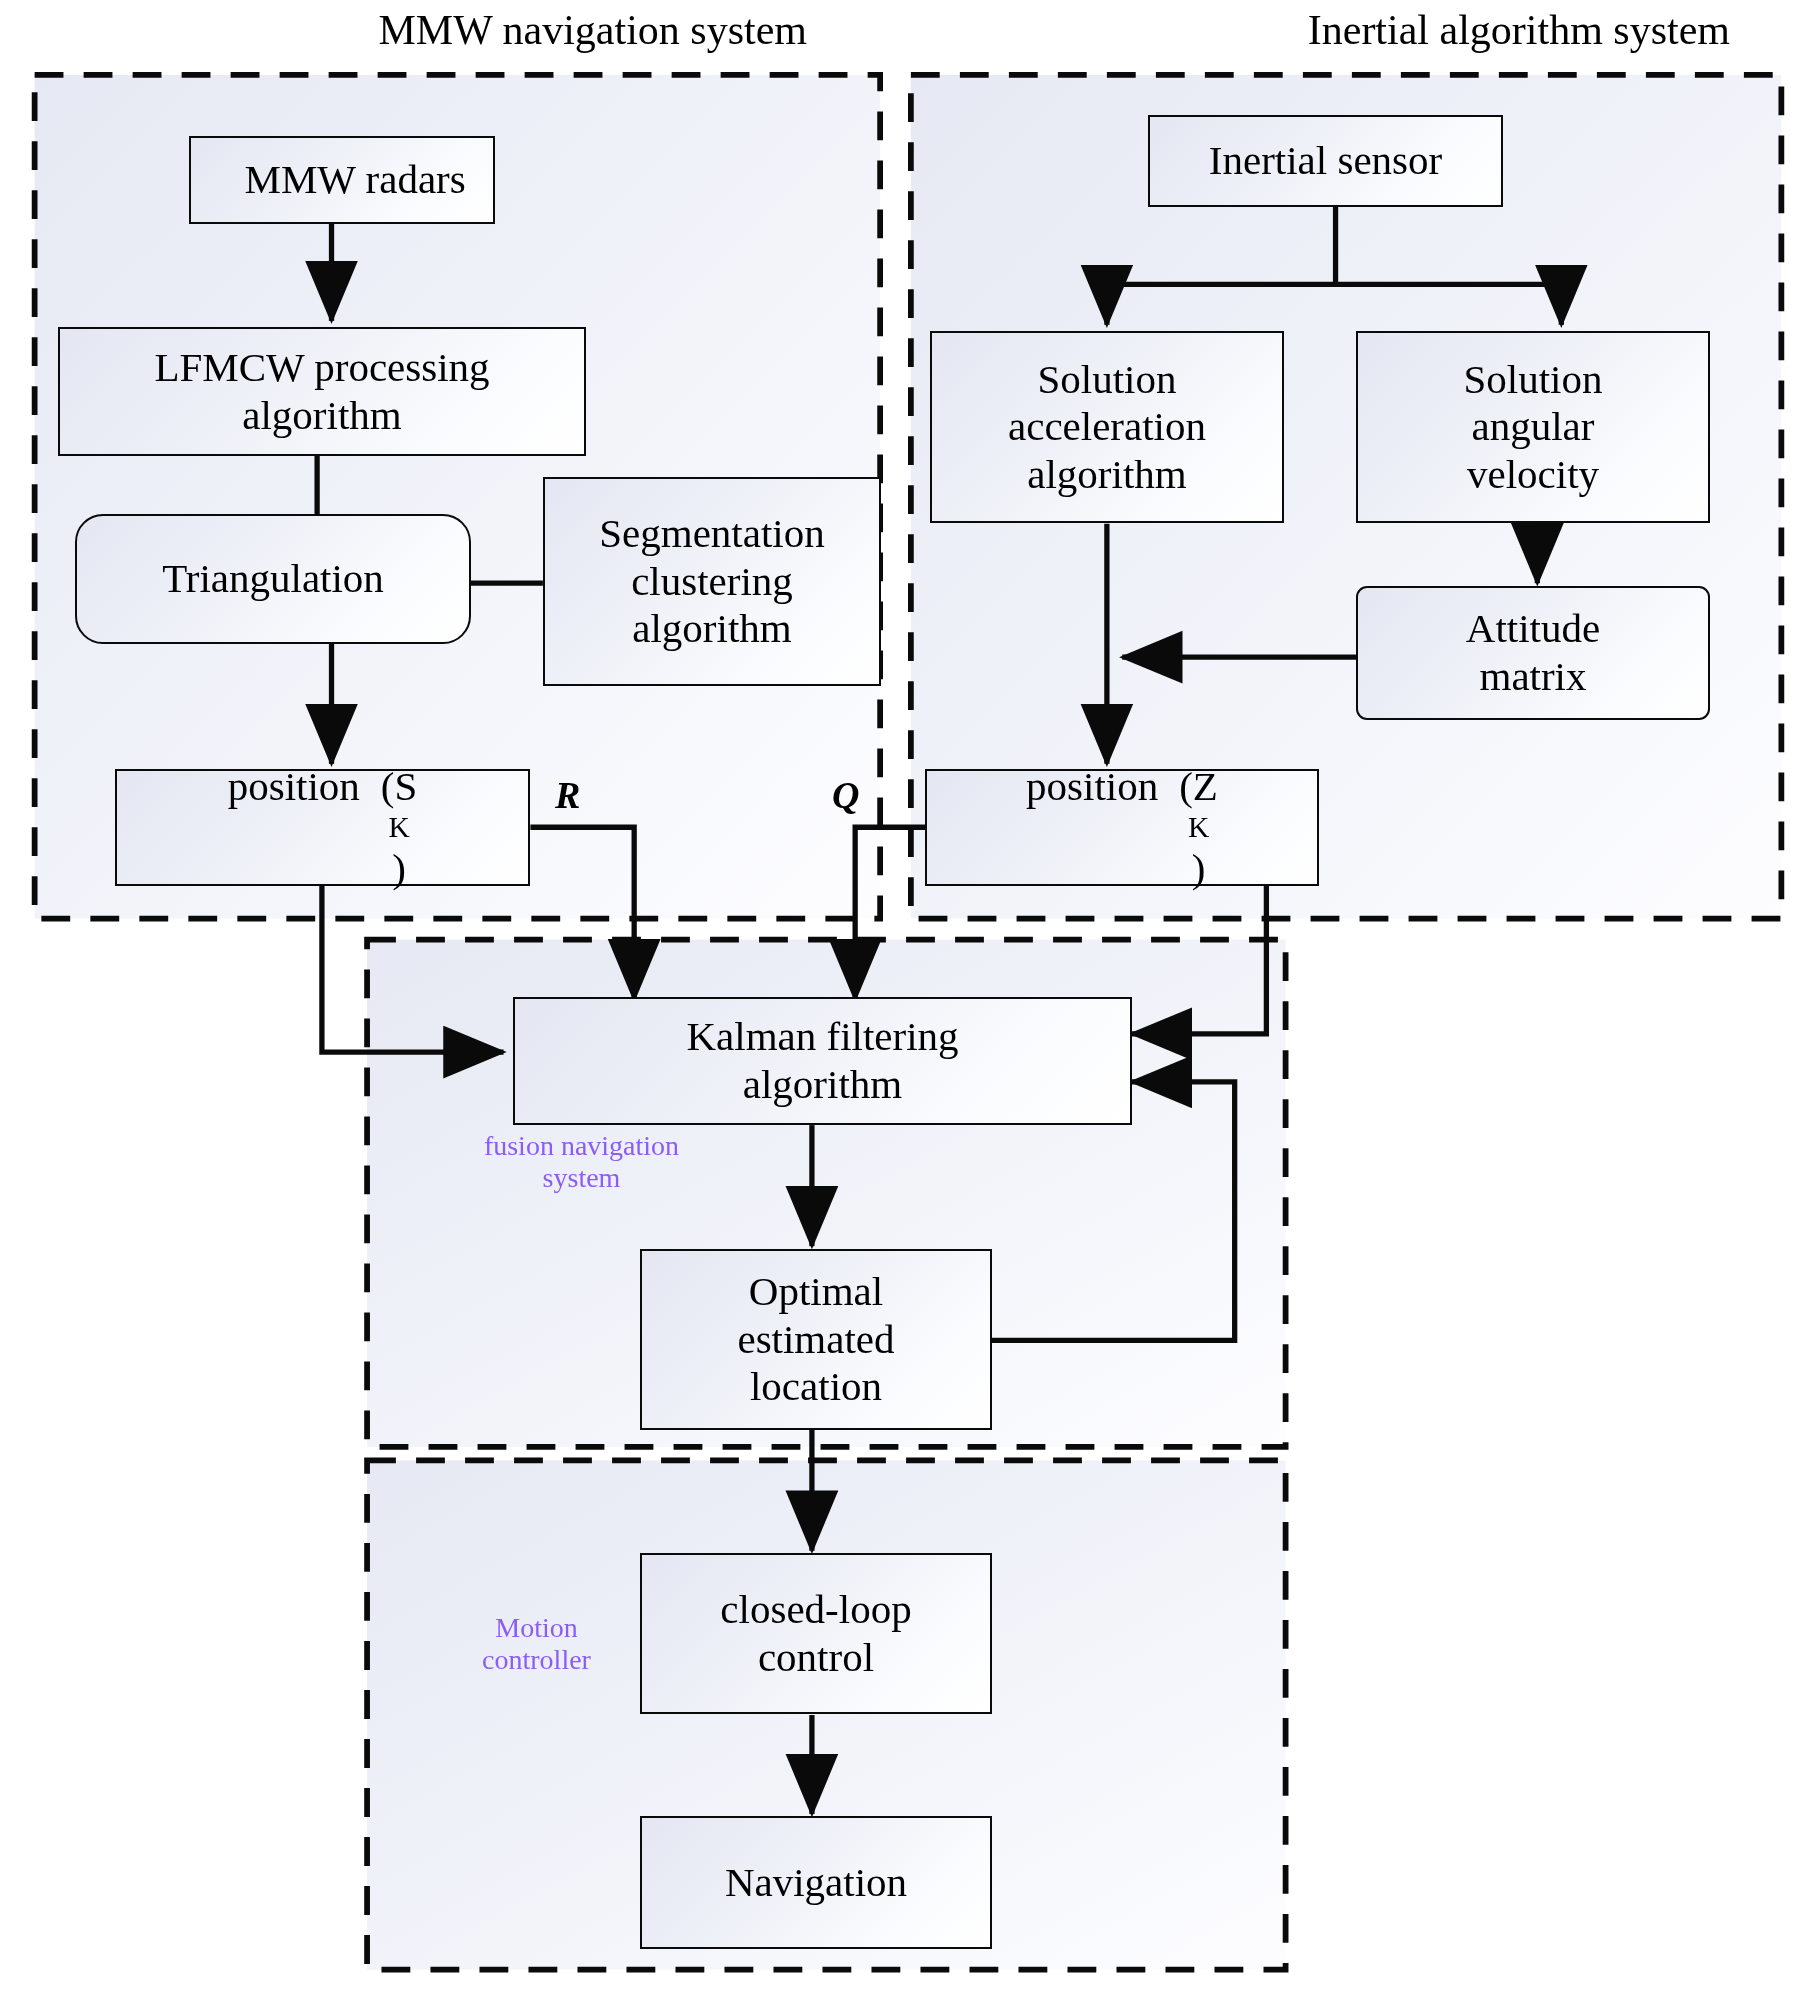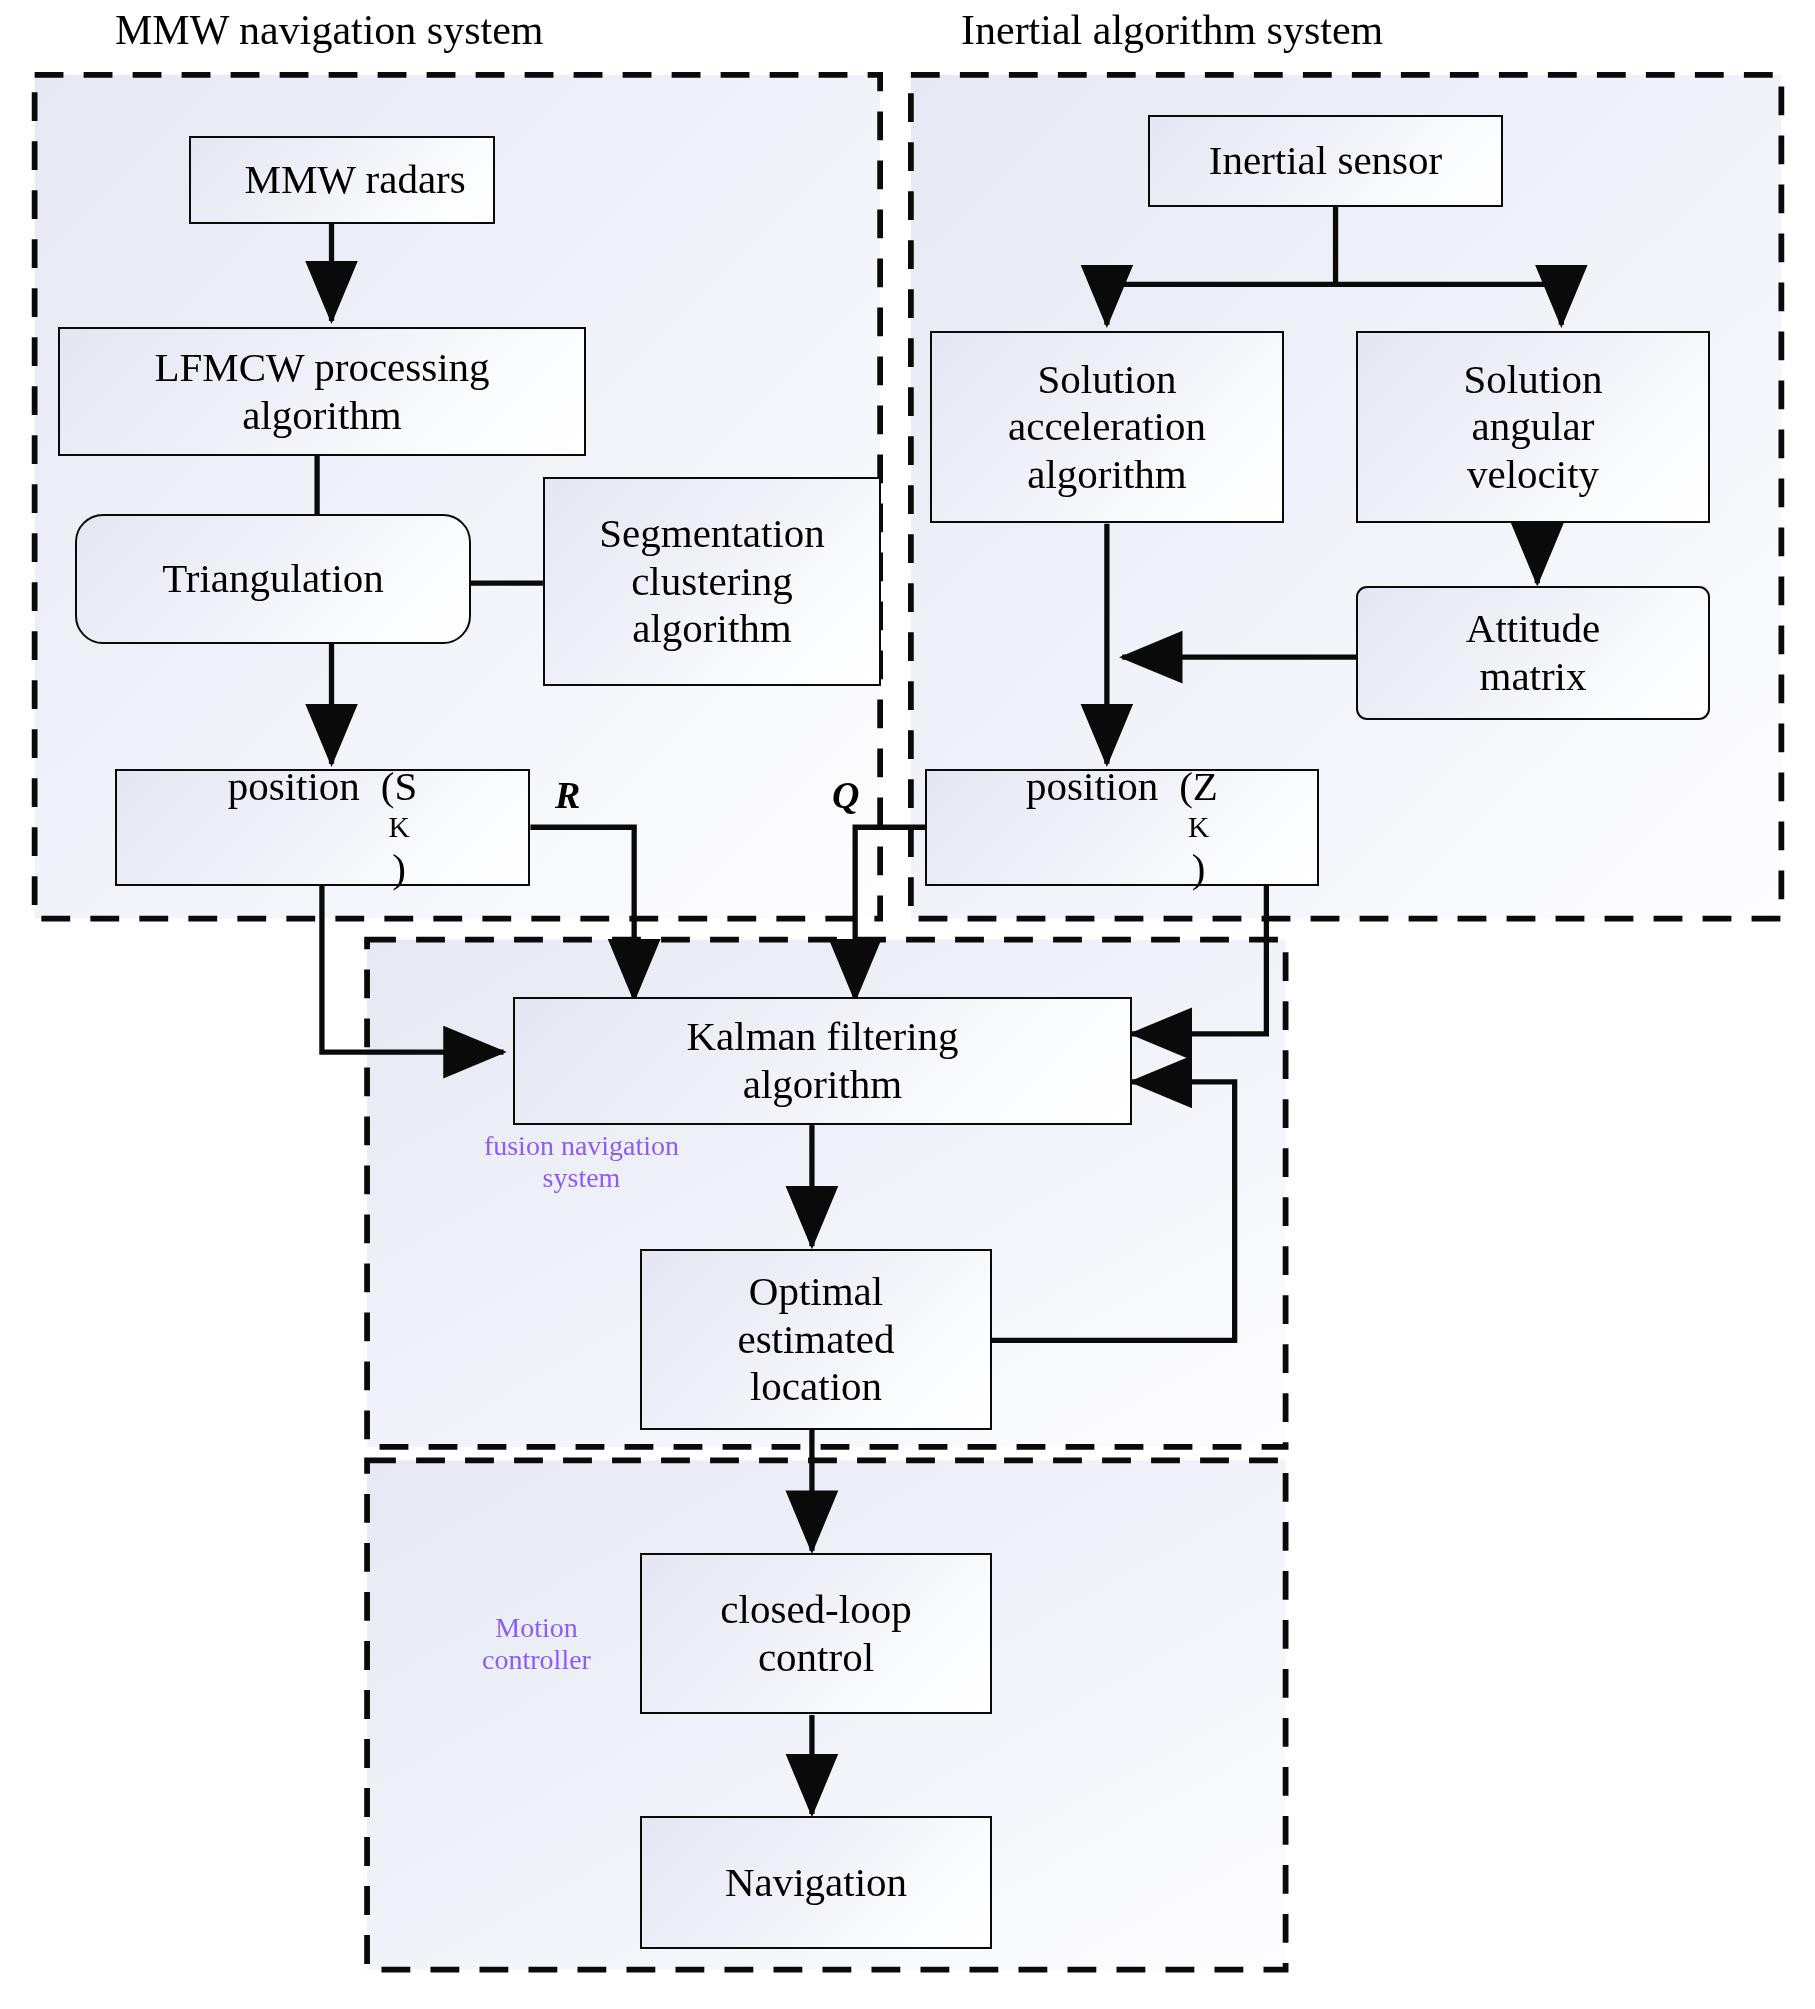--- a/index.html
+++ b/index.html
@@ -22,21 +22,21 @@
     width: 1816px;
     height: 2010px;
     pointer-events: none;
   }
   
   .panel-title {
     position: absolute;
     font-size: 42px;
     color: #000;
     white-space: nowrap;
-    text-align: left;
+    text-align: right;
     line-height: 1.05;
   }
   
   .panel-caption {
     position: absolute;
     font-size: 28px;
     color: #8b5cf6;
     text-align: center;
     line-height: 1.15;
   }

